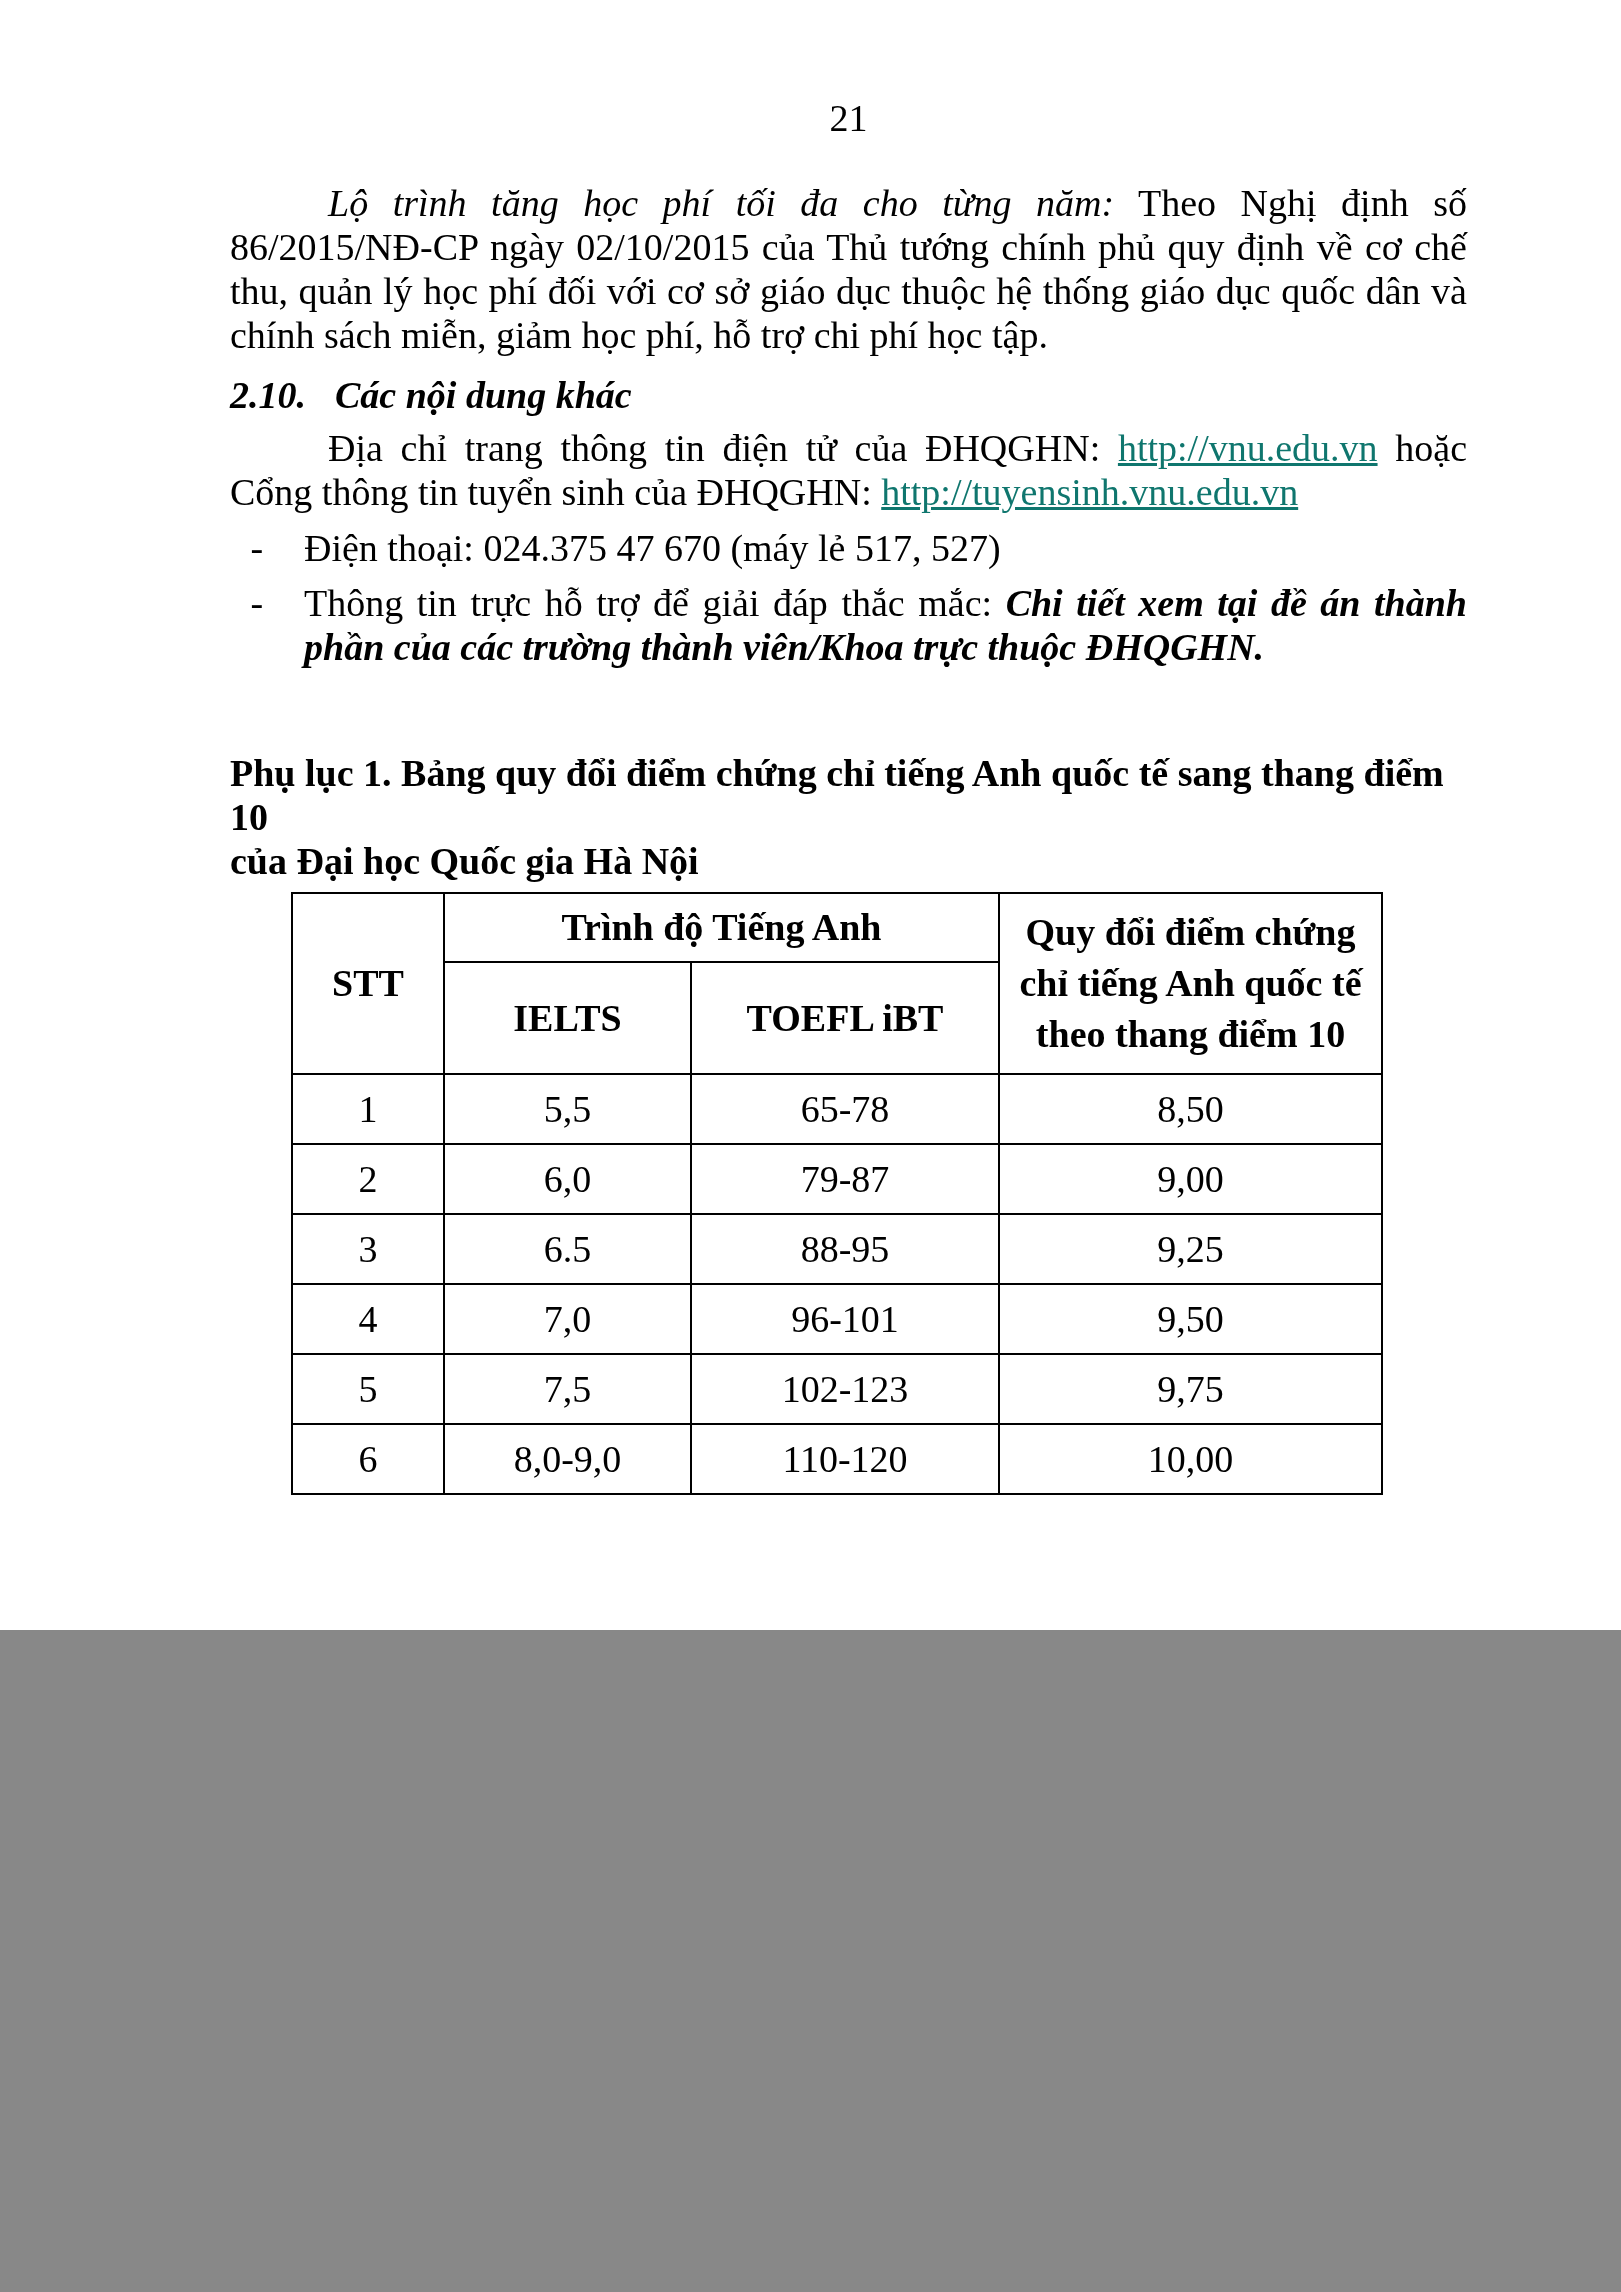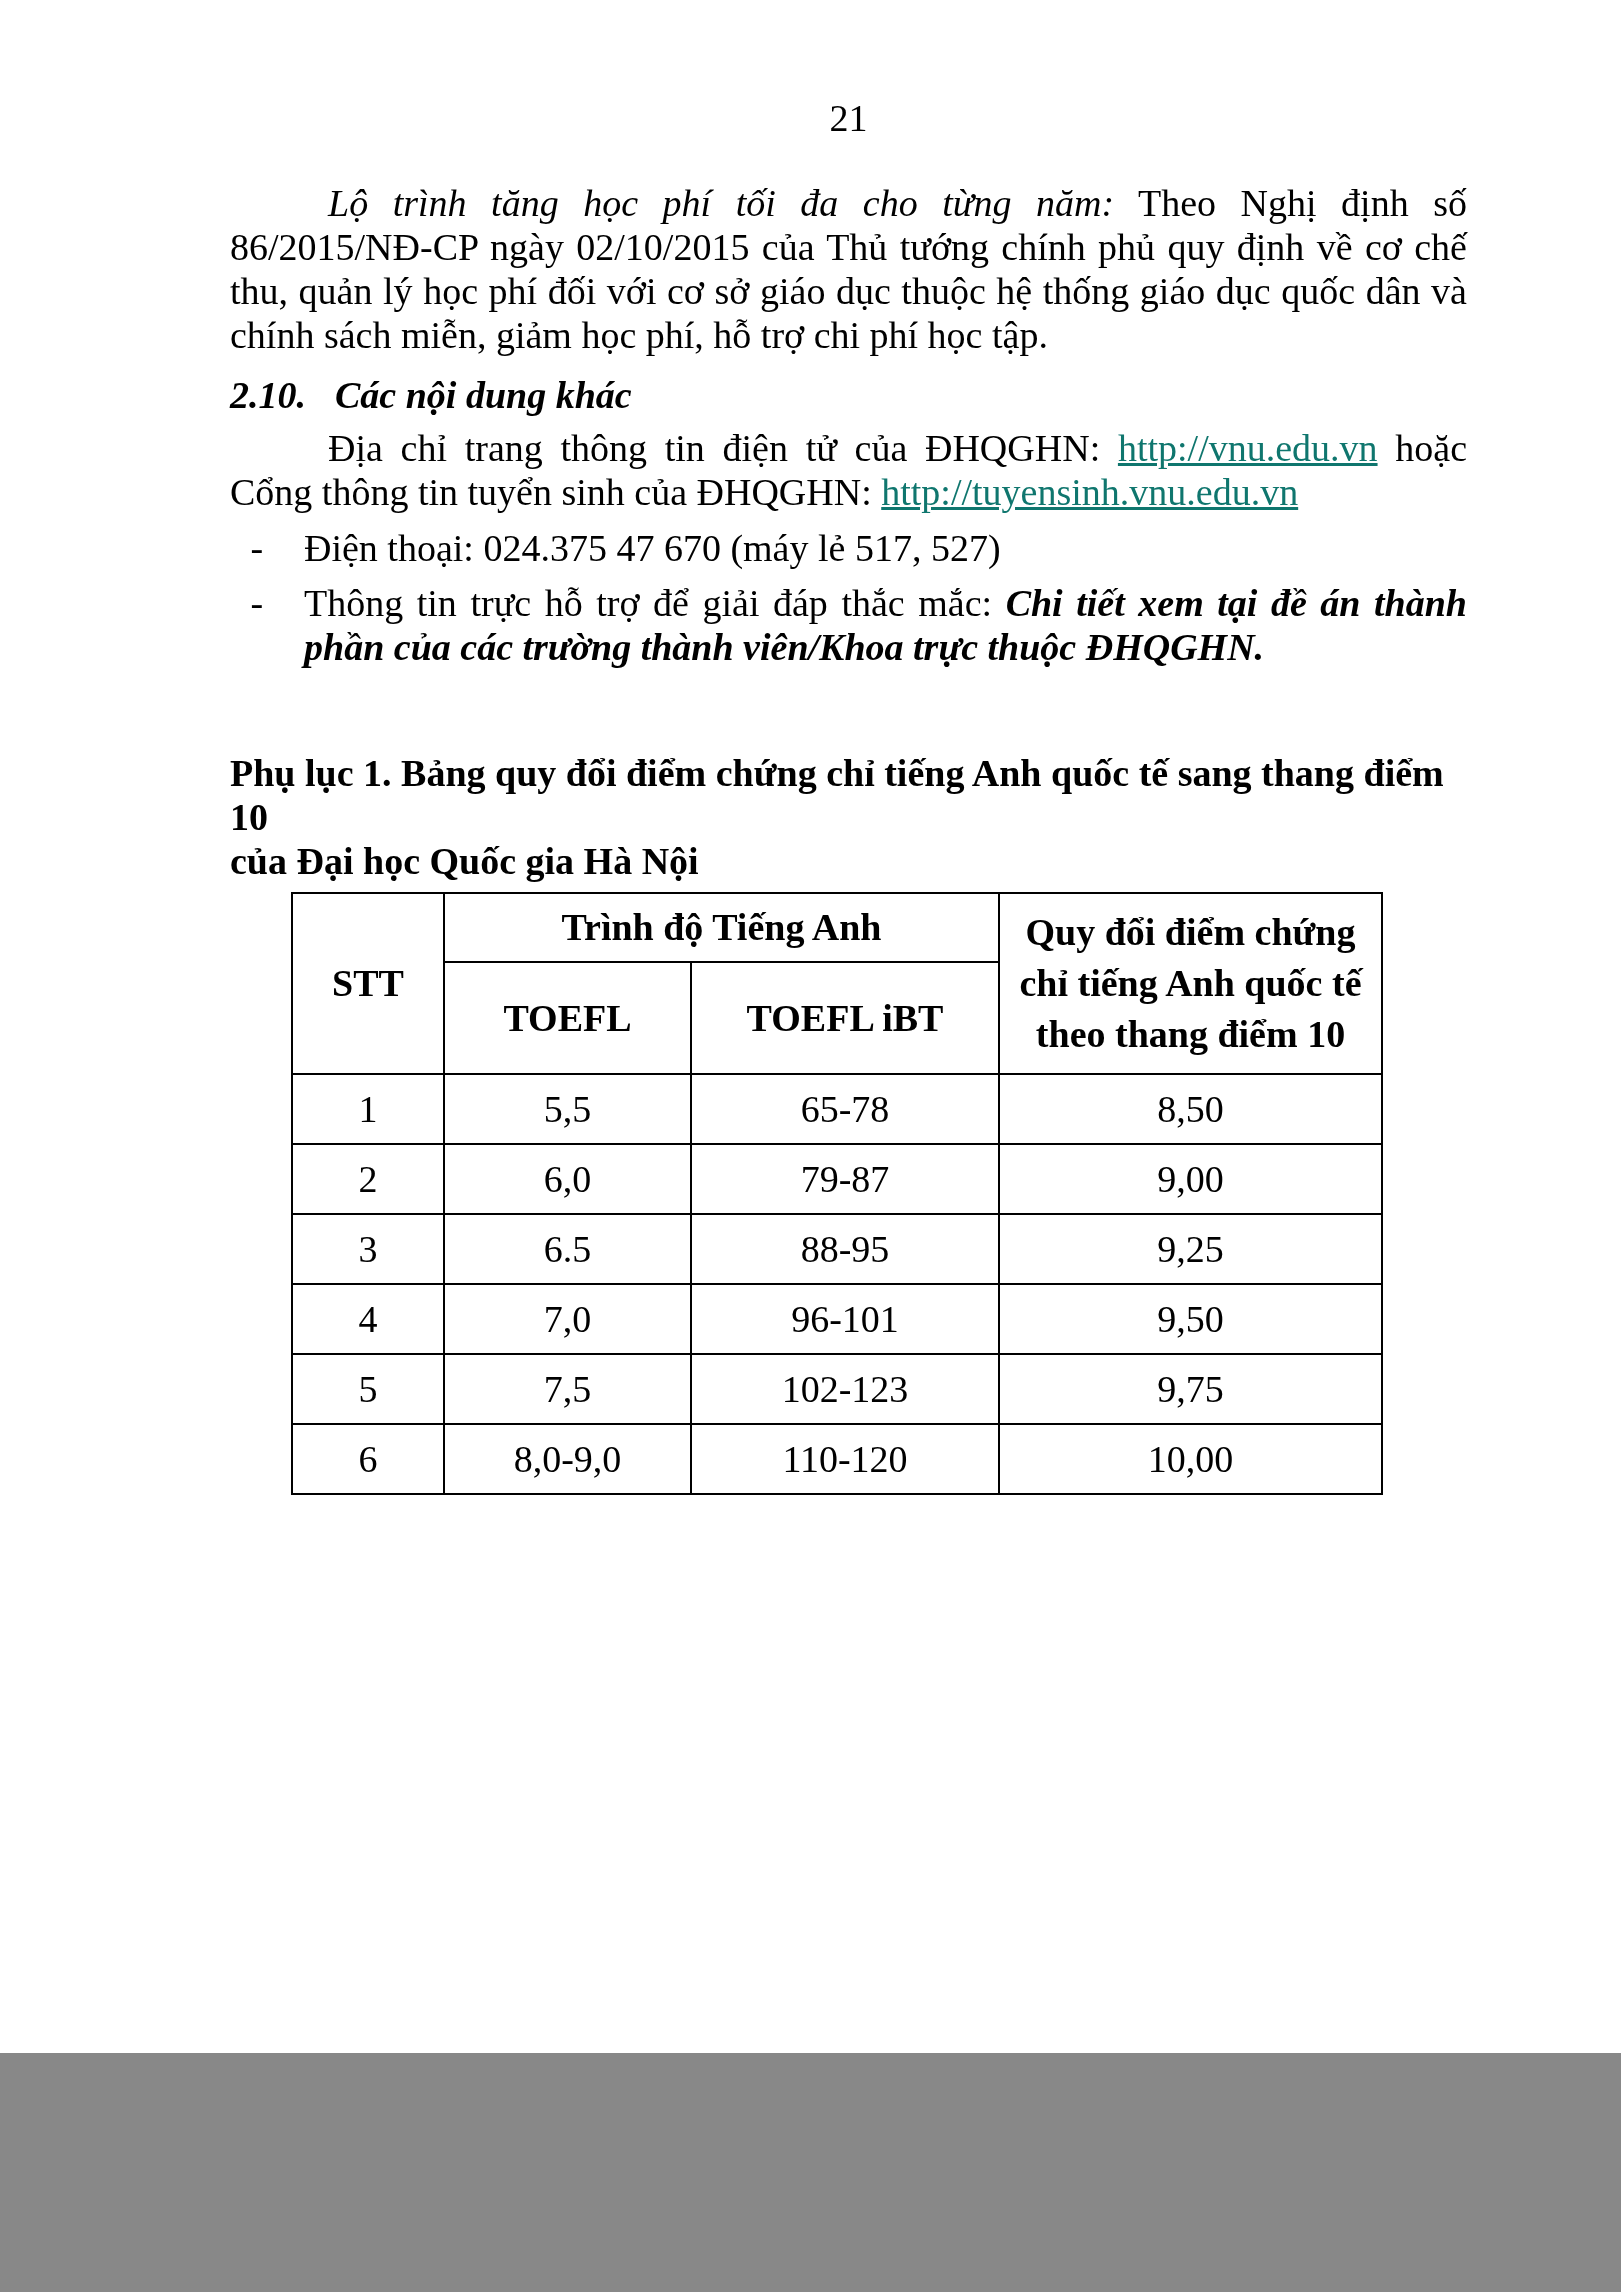--- a/index.html
+++ b/index.html
@@ -1,19 +1,19 @@
 <!DOCTYPE html>
 <html><head>
 <meta charset="utf-8">
 <style>
   html, body { margin: 0; padding: 0; background: #888; }
   .page {
     position: relative;
     width: 1621px;
-    height: 2053px;
+    height: 1630px;
     margin: 0 auto;
     background: #ffffff;
     font-family: "Liberation Serif", "DejaVu Serif", serif;
     color: #000000;
     font-size: 38px;
     line-height: 44px;
     overflow: hidden;
   }
   .content {
     position: absolute;
@@ -121,21 +121,21 @@
         <col class="col-toefl">
         <col class="col-quy">
       </colgroup>
       <tbody>
         <tr class="hrow1">
           <th rowspan="2">STT</th>
           <th colspan="2">Trình độ Tiếng Anh</th>
           <th rowspan="2" class="th-quy">Quy đổi điểm chứng chỉ tiếng Anh quốc tế theo thang điểm 10</th>
         </tr>
         <tr class="hrow2">
-          <th>TOEFL</th>
+          <th>IELTS</th>
           <th>TOEFL iBT</th>
         </tr>
         <tr class="data">
           <td>1</td>
           <td>5,5</td>
           <td>65-78</td>
           <td>8,50</td>
         </tr>
         <tr class="data">
           <td>2</td>

